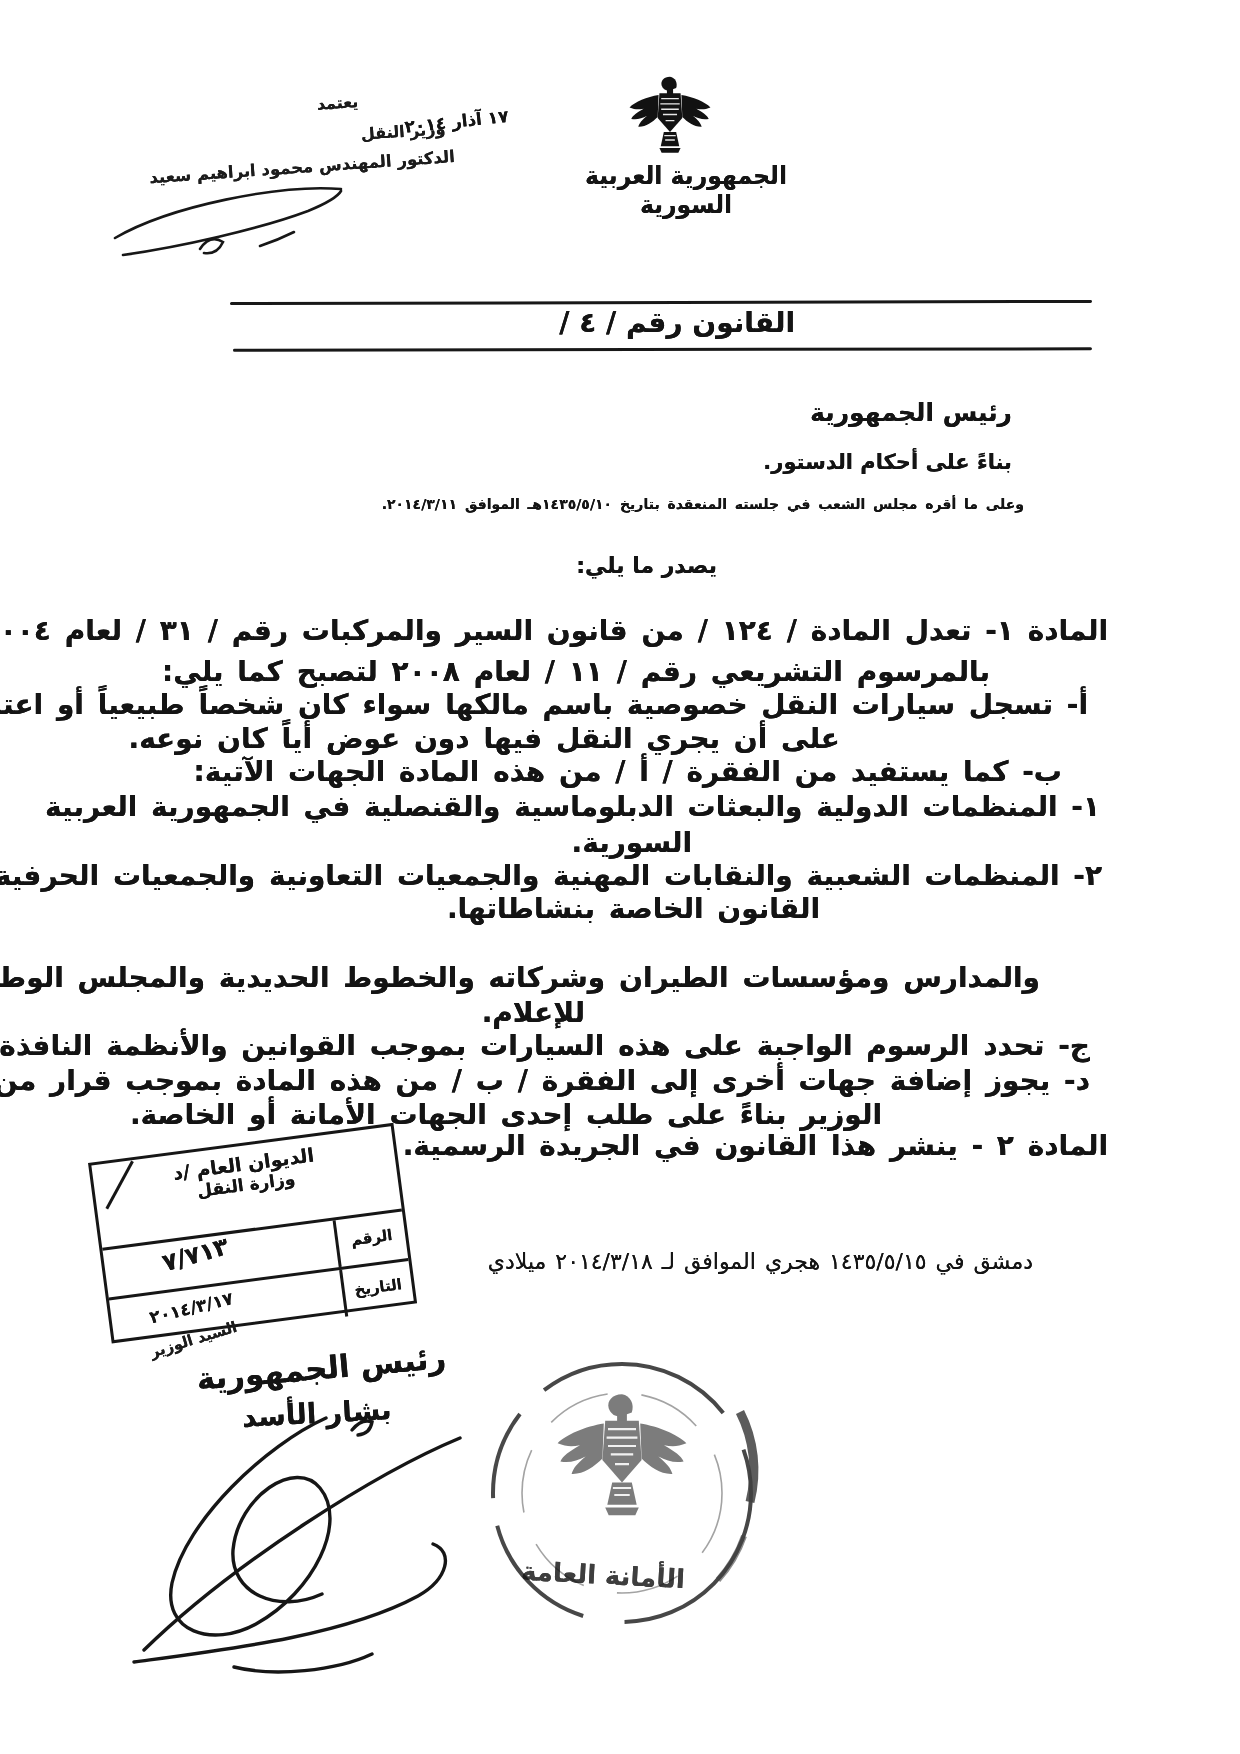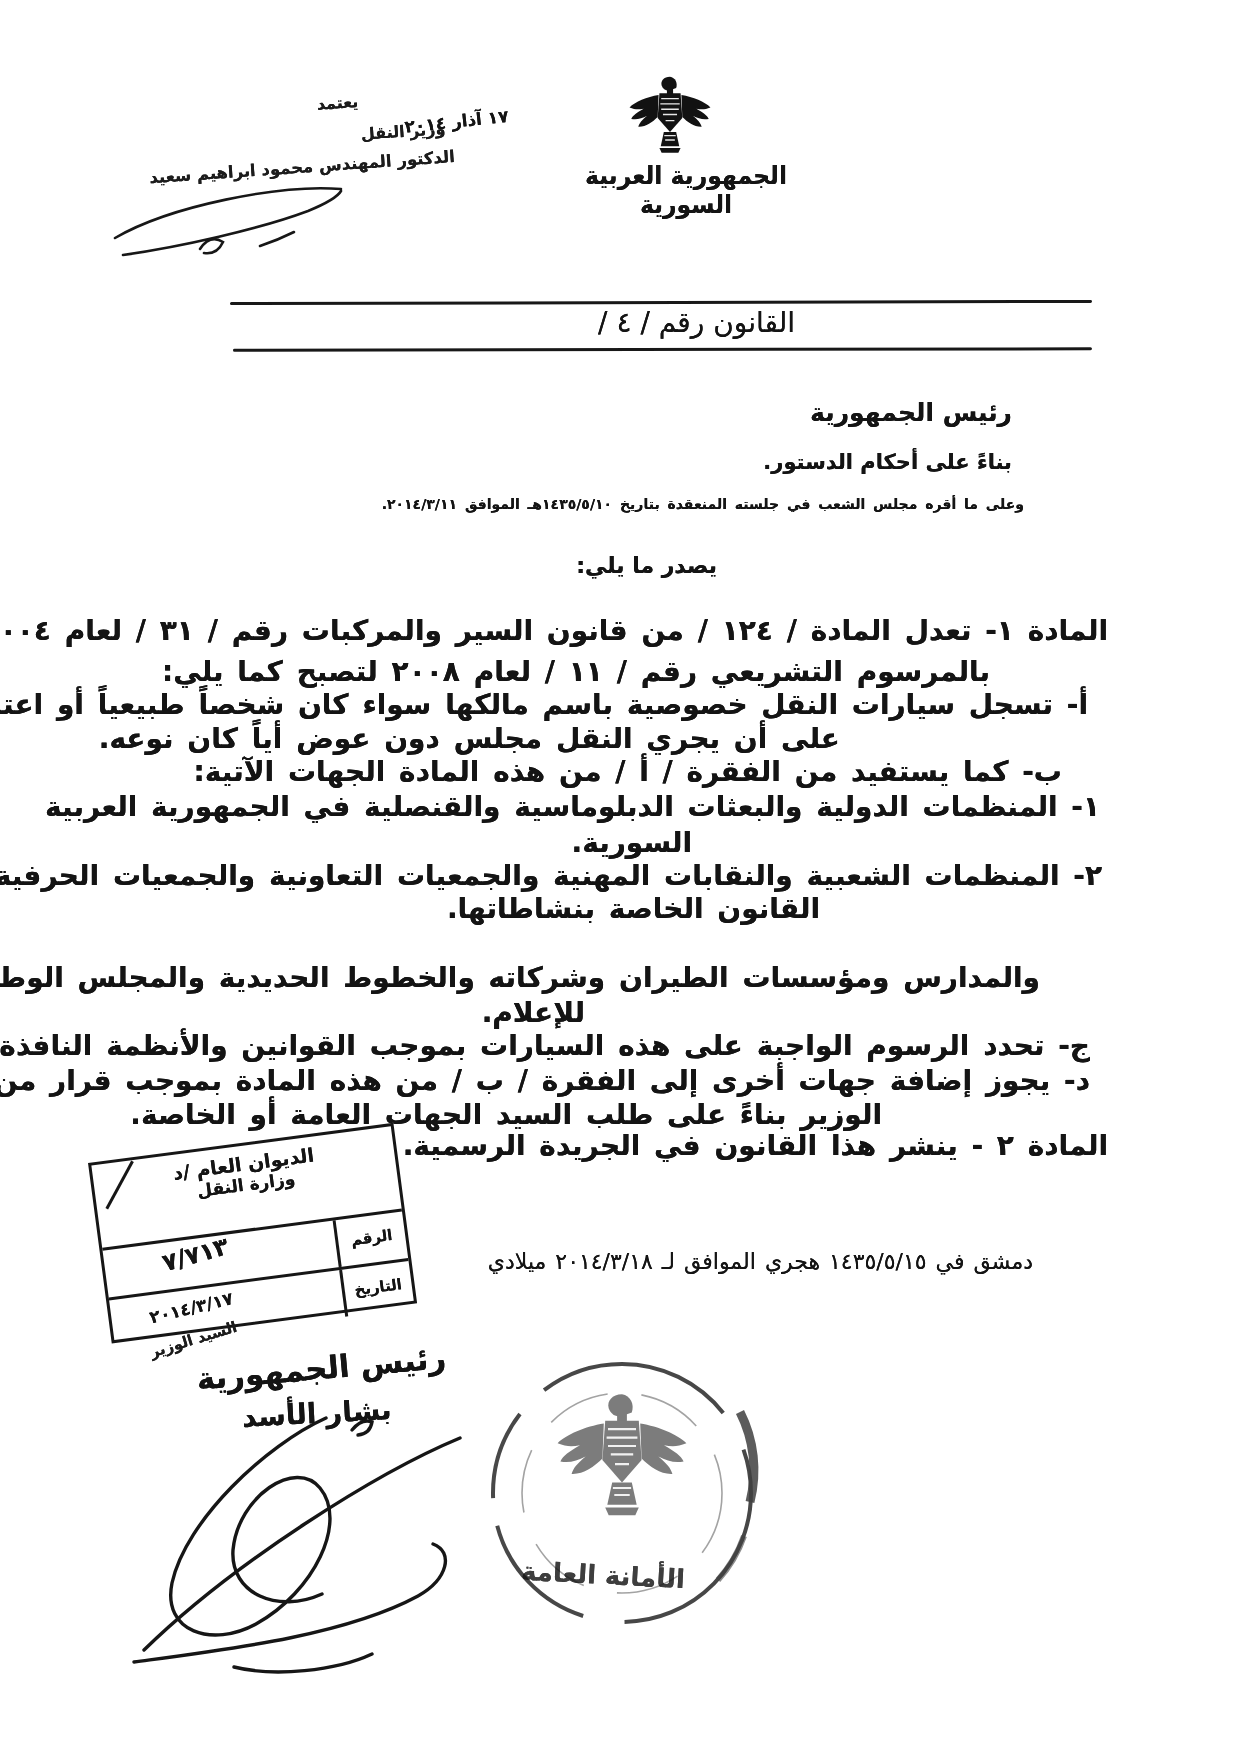--- a/index.html
+++ b/index.html
@@ -19,21 +19,21 @@
   .appr{font-size:16px;font-weight:600;letter-spacing:1px;color:#1c1c1c;
     transform:rotate(-4deg);transform-origin:right top;}
   .appr1{top:92px;right:882px;}
   .appr2{top:119px;right:795px;}
   .appr3{top:147px;right:786px;font-size:16.5px;}
   .sig-top{position:absolute;left:110px;top:176px;}
   
   .rule{position:absolute;background:#181818;height:3px;border-radius:2px;}
   .rule-top{left:230px;top:301px;width:862px;transform:rotate(-.15deg);}
   .rule-bottom{left:233px;top:348px;width:859px;transform:rotate(-.1deg);}
-  .law-title{top:306px;right:445px;font-size:28px;font-weight:400;letter-spacing:1px;}
+  .law-title{top:306px;right:445px;font-size:28px;font-weight:700;letter-spacing:1px;}
   
   .issuer{top:398px;right:228px;font-size:25px;font-weight:900;}
   .pre1{top:450px;right:228px;font-size:21px;font-weight:700;}
   .pre2{top:496px;right:216px;font-size:14px;font-weight:700;word-spacing:3px;}
   .enact{top:553px;right:523px;font-size:22px;font-weight:900;}
   
   .ln{position:absolute;white-space:nowrap;font-size:28px;font-weight:700;word-spacing:4px;}
   .l0{top:614px;right:132px}  .l1{top:655px;right:250px}
   .l2{top:688px;right:152px}  .l3{top:722px;right:400px}
   .l4{top:755px;right:178px}  .l5{top:790px;right:140px}
@@ -116,31 +116,31 @@
   <div class="rule rule-bottom"></div>
 
   <div class="abs issuer">رئيس الجمهورية</div>
   <div class="abs pre1">بناءً على أحكام الدستور.</div>
   <div class="abs pre2">وعلى ما أقره مجلس الشعب في جلسته المنعقدة بتاريخ ١٤٣٥/٥/١٠هـ الموافق ٢٠١٤/٣/١١.</div>
   <div class="abs enact">يصدر ما يلي:</div>
 
   <div class="ln l0">المادة ١- تعدل المادة / ١٢٤ / من قانون السير والمركبات رقم / ٣١ / لعام ٢٠٠٤ المعدل</div>
   <div class="ln l1">بالمرسوم التشريعي رقم / ١١ / لعام ٢٠٠٨ لتصبح كما يلي:</div>
   <div class="ln l2">أ-  تسجل سيارات النقل خصوصية باسم مالكها سواء كان شخصاً طبيعياً أو اعتبارياً</div>
-  <div class="ln l3">على أن يجري النقل مجلس دون عوض أياً كان نوعه.</div>
+  <div class="ln l3">على أن يجري النقل فيها دون عوض أياً كان نوعه.</div>
   <div class="ln l4">ب-  كما يستفيد من الفقرة / أ / من هذه المادة الجهات الآتية:</div>
   <div class="ln l5">١-  المنظمات الدولية والبعثات الدبلوماسية والقنصلية في الجمهورية العربية</div>
   <div class="ln l6">السورية.</div>
   <div class="ln l7">٢-  المنظمات الشعبية والنقابات المهنية والجمعيات التعاونية والجمعيات الحرفية</div>
   <div class="ln l8">القانون الخاصة بنشاطاتها.</div>
   <div class="ln l10">والمدارس ومؤسسات الطيران وشركاته والخطوط الحديدية والمجلس الوطني</div>
   <div class="ln l11">للإعلام.</div>
   <div class="ln l13">د-  يجوز إضافة جهات أخرى إلى الفقرة / ب / من هذه المادة بموجب قرار من</div>
   <div class="ln l12">ج-  تحدد الرسوم الواجبة على هذه السيارات بموجب القوانين والأنظمة النافذة.</div>
-  <div class="ln l14">الوزير بناءً على طلب السيد الجهات العامة أو الخاصة.</div>
+  <div class="ln l14">الوزير بناءً على طلب إحدى الجهات الأمانة أو الخاصة.</div>
   <div class="ln l15">المادة ٢ - ينشر هذا القانون في الجريدة الرسمية.</div>
 
   <div class="stamp">
     <div class="s-top">
       <div class="s-slash"></div>
       <div class="s-office">الديوان العام /د</div>
       <div class="s-ministry">وزارة النقل</div>
     </div>
     <div class="s-row s-row1">
       <div class="s-label">الرقم</div>

